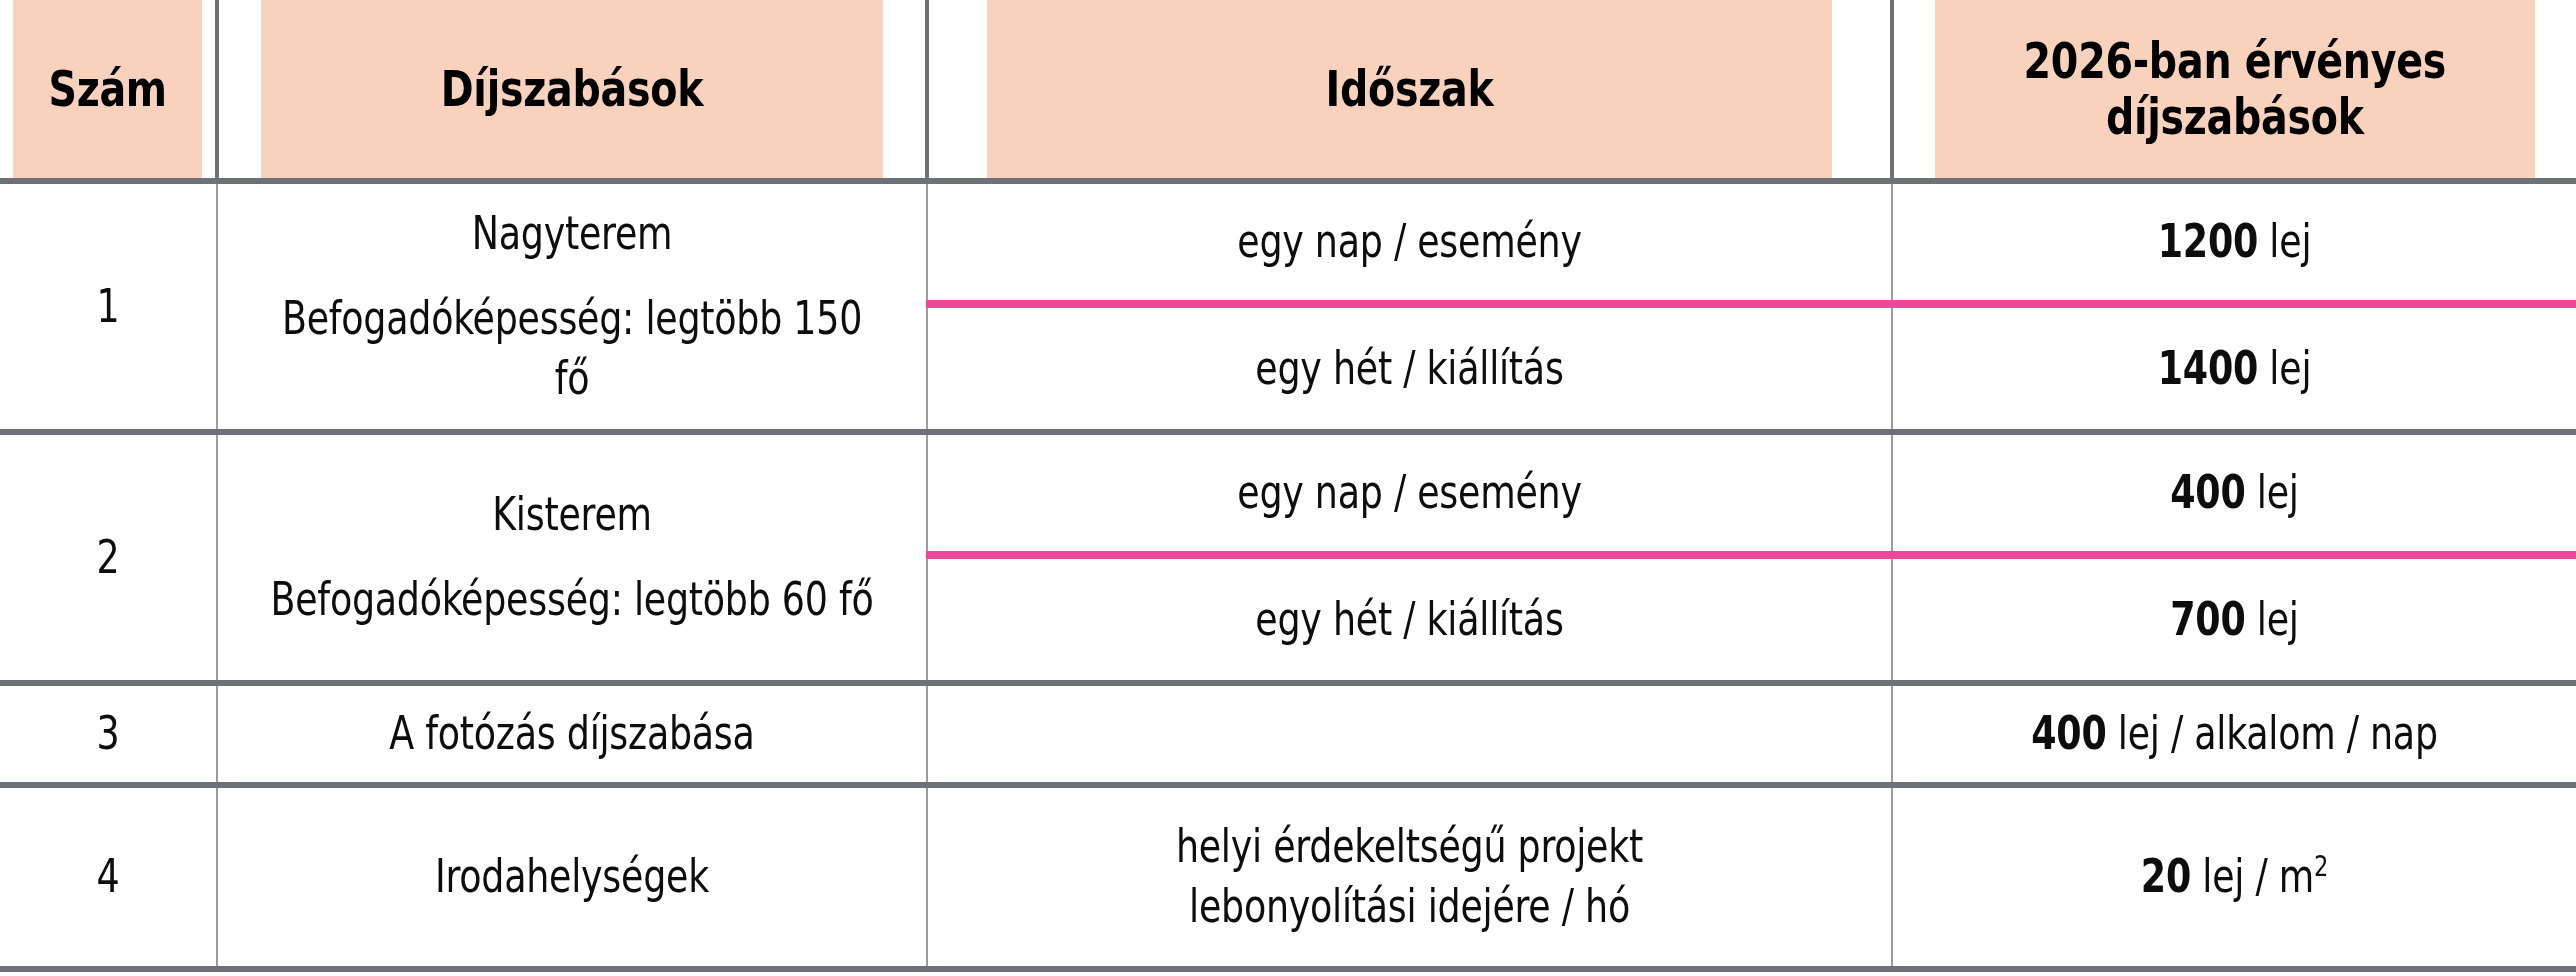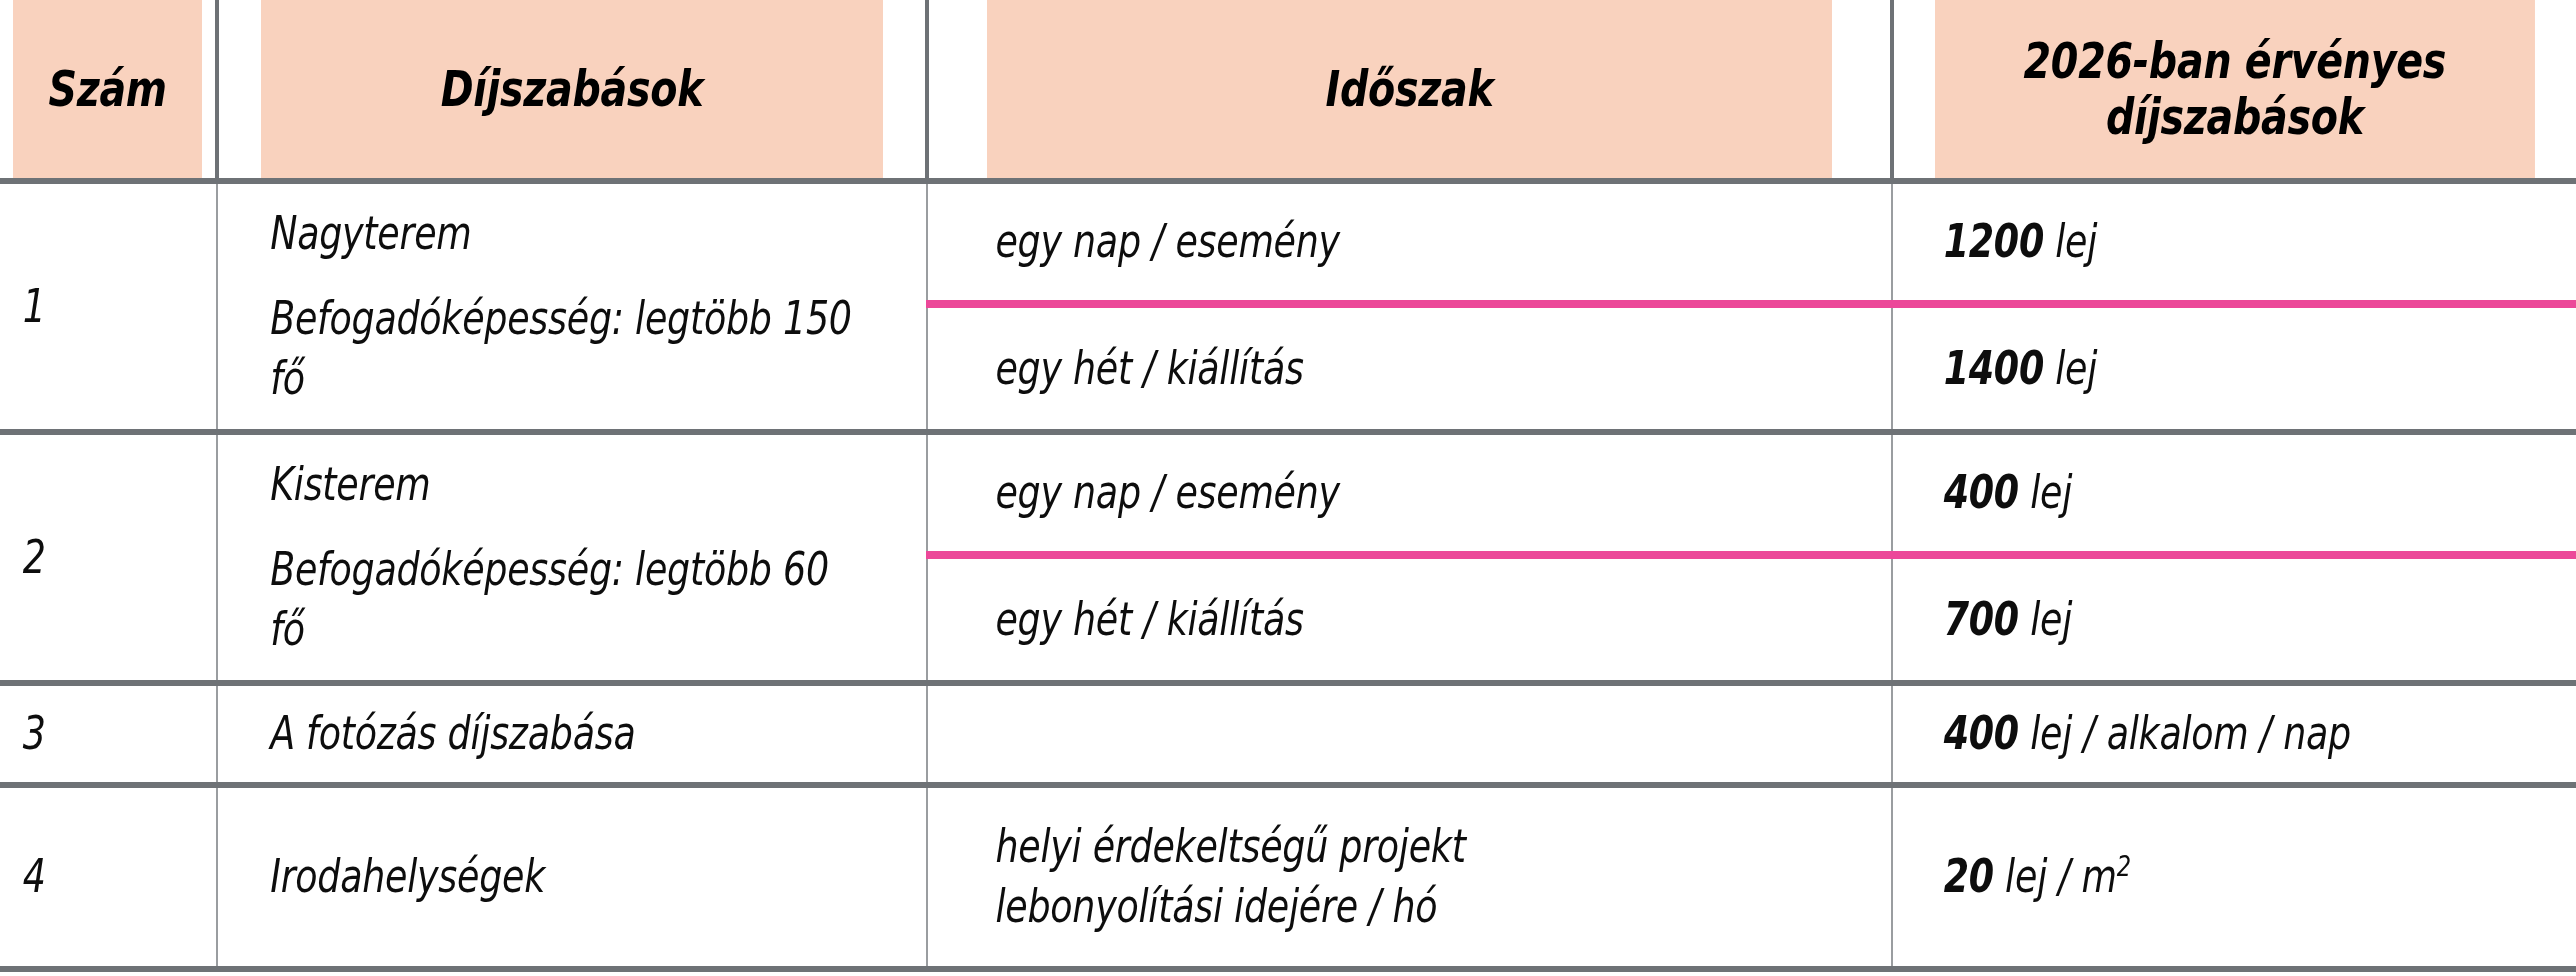--- a/index.html
+++ b/index.html
@@ -13,21 +13,20 @@
     font-family: "DejaVu Sans Condensed", "Liberation Sans Narrow", "Liberation Sans", sans-serif;
     color: #000000;
     overflow: hidden;
   }
 
   
   #rate-table {
     width: 2576px;
     border-collapse: collapse;
     table-layout: fixed;
-    font-style: italic;
   }
 
   .col-num   { width: 217px; }
   .col-name  { width: 710px; }
   .col-per   { width: 965px; }
   .col-price { width: 684px; }
 
   
   thead th {
     background: #F9D2BE;
@@ -45,21 +44,21 @@
     font-stretch: condensed;
     transform: scaleX(0.88);
   }
   thead th:first-child {
     border-left: none;
   }
 
   
   #rate-table td {
     vertical-align: middle;
-    text-align: left;
+    text-align: center;
     font-size: 46px;
     line-height: 1.30;
     color: #0d0d0d;
     padding: 2.7px 11px;
     font-weight: normal;
     border-left: 2px solid #9a9da0;
     letter-spacing: -0.3px;
   }
   #rate-table td.first-col { border-left: none; }
 

